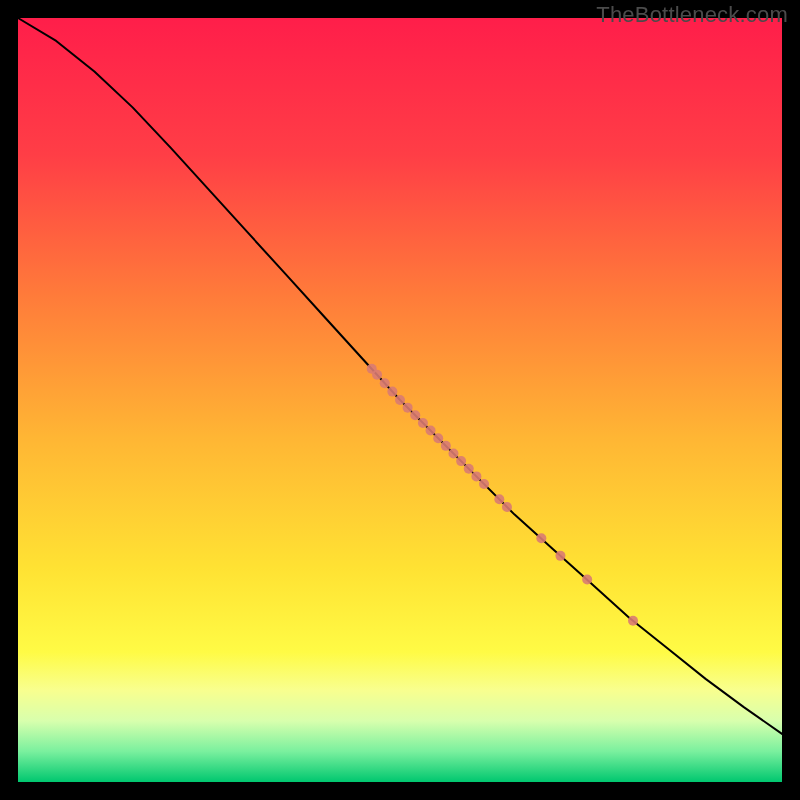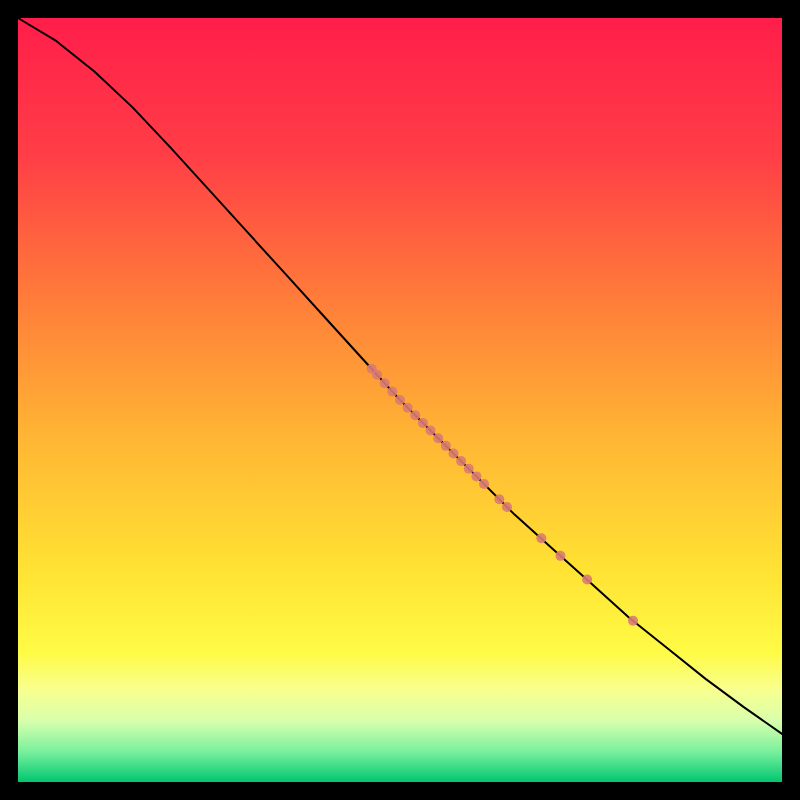--- a/index.html
+++ b/index.html
@@ -26,20 +26,21 @@
     letter-spacing: 0.2px;
     z-index: 10;
     user-select: none;
   }
   svg { display: block; }
 </style>
 </head>
 <body>
 
 <div class="stage">
+  <div class="watermark">TheBottleneck.com</div>
 
   <svg id="chart-svg" width="800" height="800" viewBox="0 0 800 800">
     <defs>
       <linearGradient id="bg-grad" x1="0" y1="0" x2="0" y2="1">
           <stop offset="0.00%" stop-color="#ff1e4a"></stop>
           <stop offset="18.00%" stop-color="#ff3e46"></stop>
           <stop offset="36.00%" stop-color="#ff7a3a"></stop>
           <stop offset="55.00%" stop-color="#ffb634"></stop>
           <stop offset="72.00%" stop-color="#ffe233"></stop>
           <stop offset="83.00%" stop-color="#fffb45"></stop>

